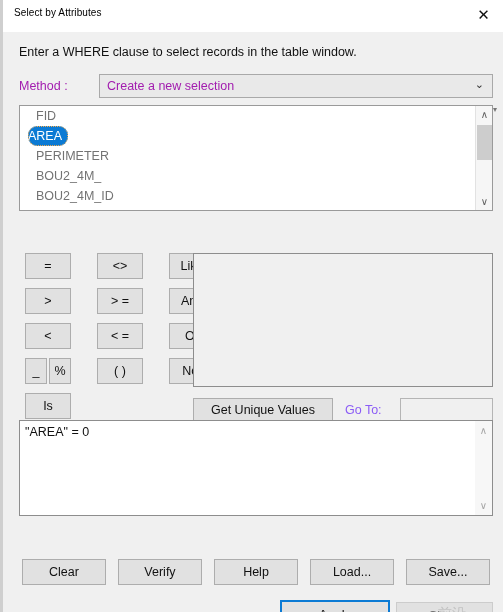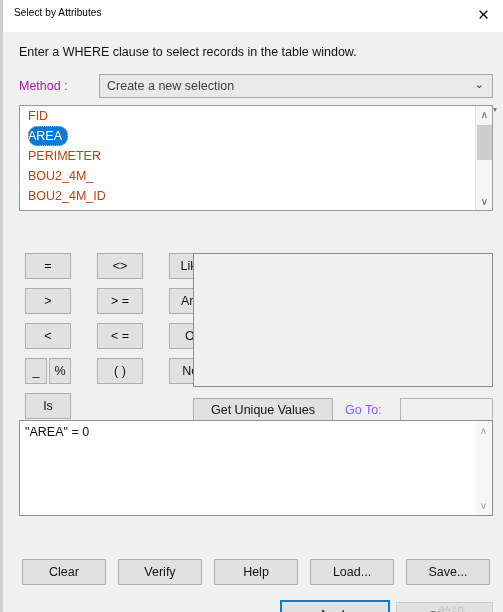--- a/index.html
+++ b/index.html
@@ -101,21 +101,21 @@
     background: #e9e9e9;
     border: 1px solid #a9a9a9;
     box-sizing: border-box;
     cursor: default;
   }
   .method-combo .val {
     position: absolute;
     left: 7px;
     top: 4px;
     font-size: 12.5px;
-    color: #404040;
+    color: #a21caf;
     white-space: nowrap;
   }
   .method-combo .chev {
     position: absolute;
     right: 8px;
     top: 3px;
     font-size: 11px;
     color: #333;
     font-family: "DejaVu Sans", sans-serif;
   }
@@ -135,23 +135,23 @@
   .fields-inner {
     position: absolute;
     left: 0; top: 0;
     width: 455px;
     height: 104px;
     overflow: hidden;
   }
   .field-row {
     height: 20px;
     line-height: 20px;
-    padding-left: 8px;
-    font-size: 12.5px;
-    color: #c2410c;
+    padding-left: 16px;
+    font-size: 12.5px;
+    color: #737373;
     white-space: nowrap;
     cursor: default;
     box-sizing: border-box;
   }
   .field-row.sel {
     background: #0b7ad4;
     color: #ffffff;
     display: inline-block;
     padding-right: 6px;
     margin-left: 8px;

